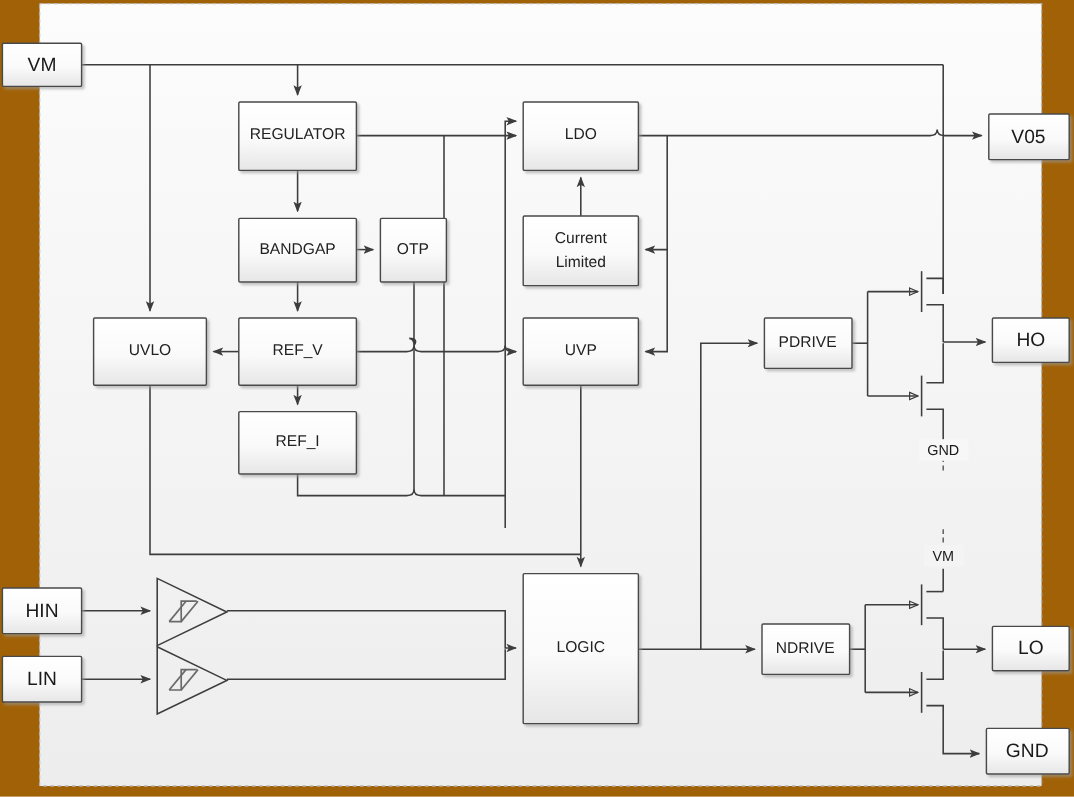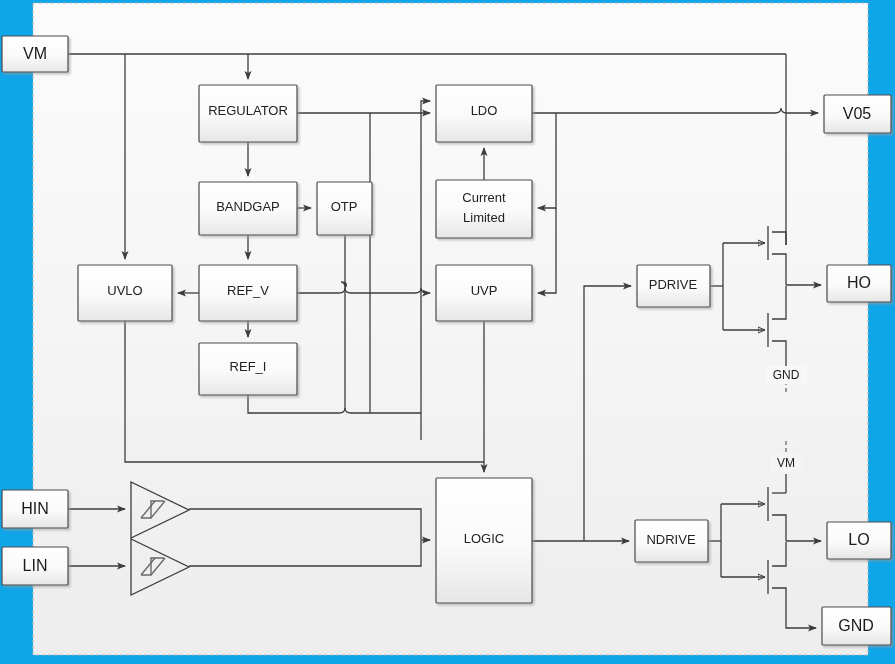--- a/index.html
+++ b/index.html
@@ -5,21 +5,21 @@
   html, body {
     margin: 0;
     padding: 0;
     background: #ffffff;
     font-family: "Liberation Sans", sans-serif;
   }
   #canvas {
     position: relative;
     width: 895px;
     height: 664px;
-    background: #0ea5e9;
+    background: #a16207;
     overflow: hidden;
   }
   #canvas svg {
     position: absolute;
     left: 0;
     top: 0;
   }
   .blk-label {
     font-family: "Liberation Sans", sans-serif;
     font-size: 13px;

